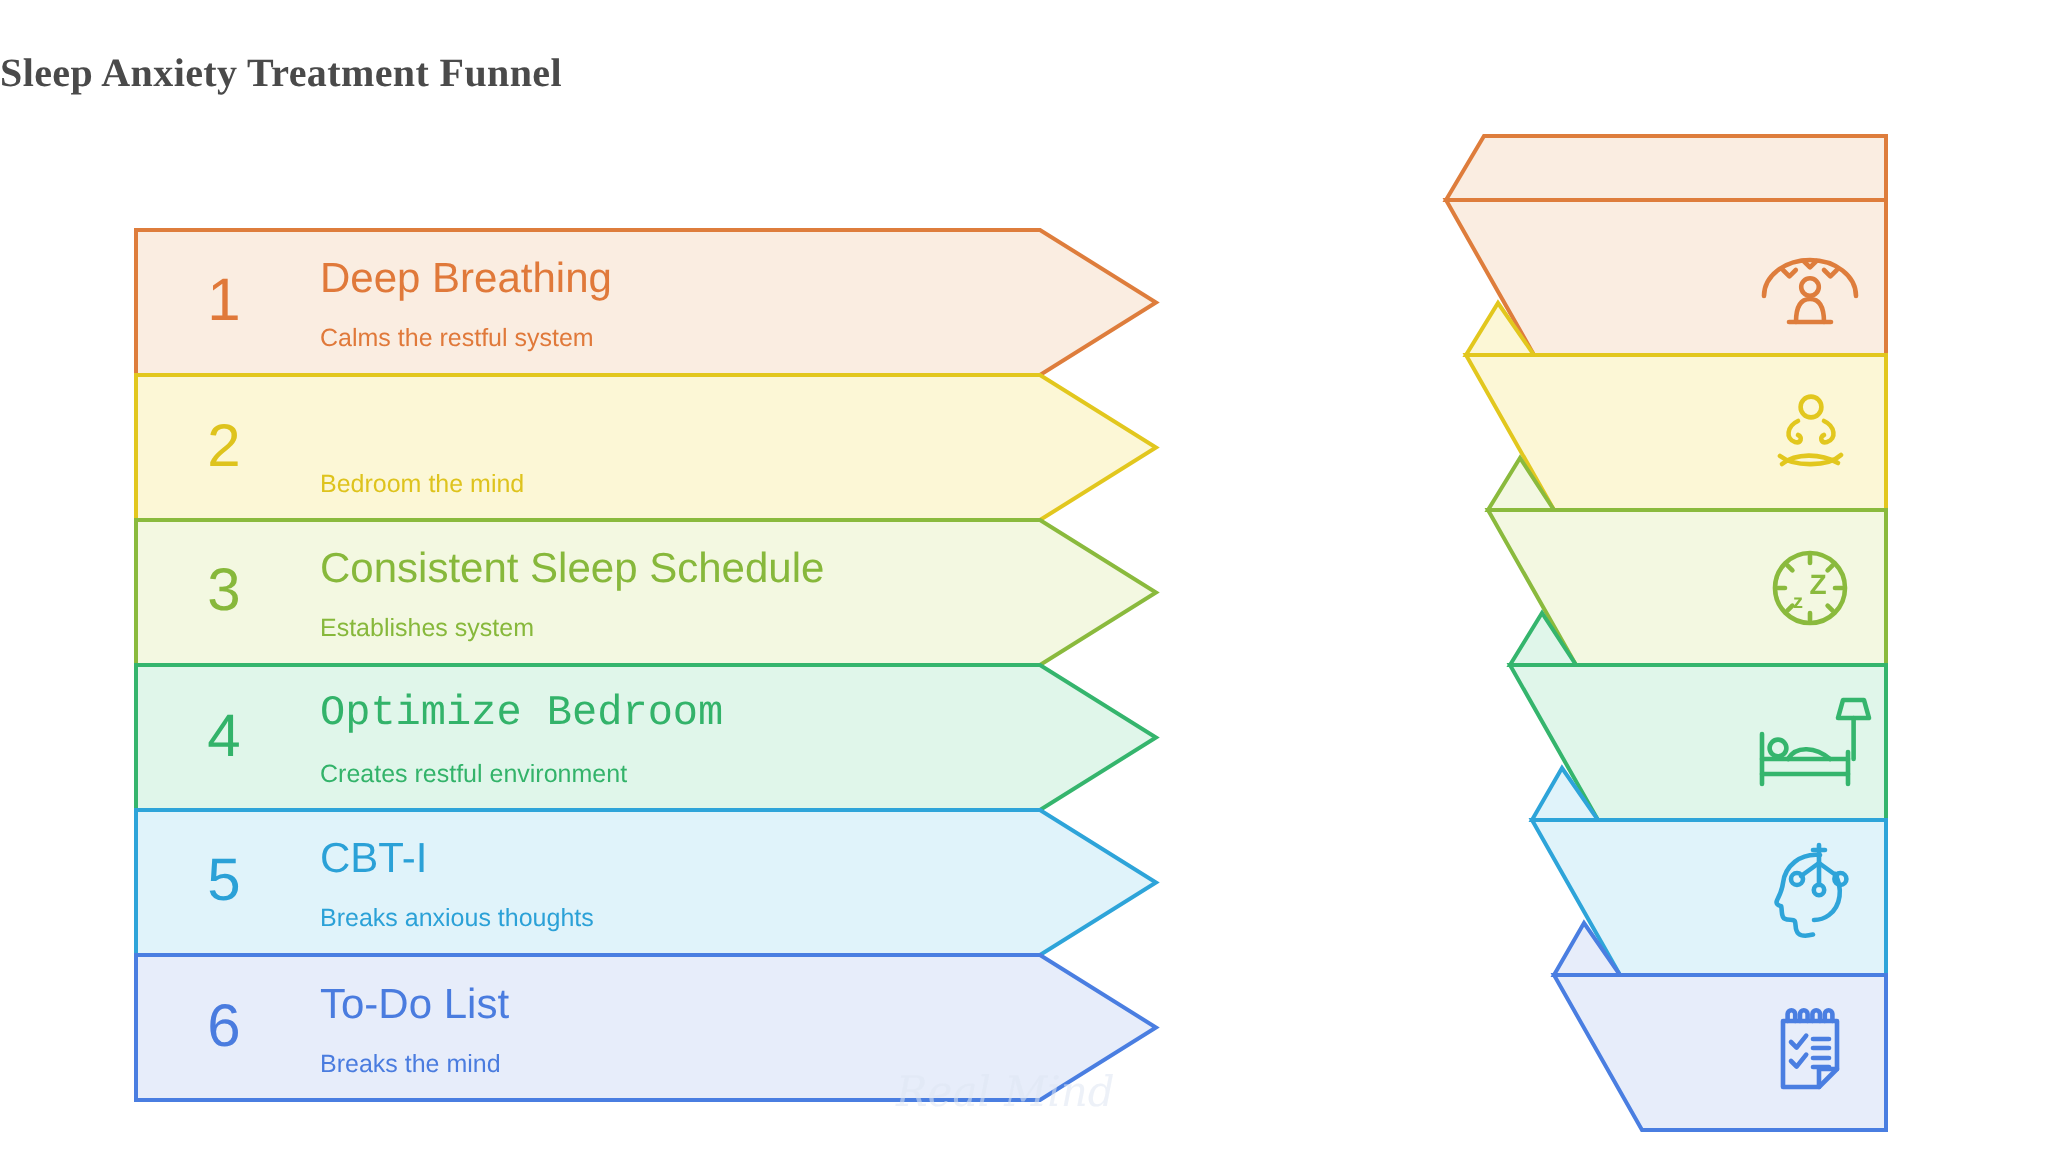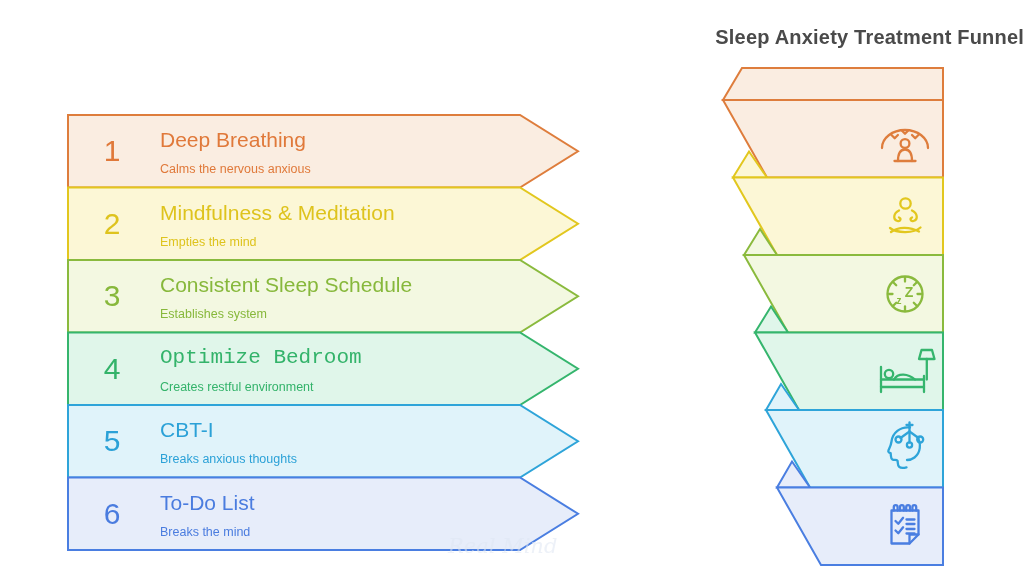--- a/index.html
+++ b/index.html
@@ -2,22 +2,22 @@
 <html><head>
 <meta charset="utf-8">
 <style>
   html,body{margin:0;padding:0;background:#ffffff;}
   #canvas{
     position:relative;width:1024px;height:576px;overflow:hidden;
     background:#ffffff;font-family:"Liberation Sans", sans-serif;
   }
   #diagram{position:absolute;left:0;top:0;}
   .page-title{
-    position:absolute;left:0;top:26px;width:1024px;text-align:right;
-    font-size:20px;font-weight:bold;letter-spacing:.2px;
+    position:absolute;left:0;top:26px;width:1024px;text-align:left;
+    font-size:20px;font-weight:bold;letter-spacing:.2px;font-family:Liberation Serif, serif;
   }
   .txt{position:absolute;white-space:nowrap;}
   .num{width:48px;text-align:center;font-size:30px;line-height:30px;font-weight:400;}
   .step-title{font-size:21px;line-height:19px;font-weight:400;}
   .step-sub{font-size:12.5px;line-height:14px;font-weight:400;}
   
   .r1{--t:115px;} .r2{--t:187.5px;} .r3{--t:260px;}
   .r4{--t:332.5px;} .r5{--t:405px;} .r6{--t:477.5px;}
   .num{left:88px;top:calc(var(--t) + 21px);}
   .step-title{left:160px;top:calc(var(--t) + 15px);}
@@ -130,25 +130,24 @@
       <path d="M 1.5 -6.5 H 9.5"></path>
       <path d="M 1.5 -2 H 9.5"></path>
       <path d="M -9.5 4.5 l 2.8 2.8 l 4.8 -6"></path>
       <path d="M 1.5 3 H 9.5"></path>
       <path d="M 1.5 7.5 H 9.5"></path>
     </g>
   </svg>
 
   <div class="txt num r1" style="color: rgb(224, 121, 58);">1</div>
   <div class="txt step-title r1" style="color: rgb(224, 121, 58);">Deep Breathing</div>
-  <div class="txt step-sub r1" style="color: rgb(224, 121, 58);">Calms the nervous anxious</div>
+  <div class="txt step-sub r1" style="color: rgb(224, 121, 58);">Calms the restful system</div>
 
   <div class="txt num r2" style="color: rgb(222, 195, 29);">2</div>
-  <div class="txt step-title r2" style="color: rgb(222, 195, 29);">Mindfulness &amp; Meditation</div>
-  <div class="txt step-sub r2" style="color: rgb(222, 195, 29);">Empties the mind</div>
+  <div class="txt step-sub r2" style="color: rgb(222, 195, 29);">Bedroom the mind</div>
 
   <div class="txt num r3" style="color: rgb(135, 184, 59);">3</div>
   <div class="txt step-title r3" style="color: rgb(135, 184, 59);">Consistent Sleep Schedule</div>
   <div class="txt step-sub r3" style="color: rgb(135, 184, 59);">Establishes system</div>
 
   <div class="txt num r4" style="color: rgb(51, 179, 106);">4</div>
   <div class="txt step-title r4" style="color: rgb(51, 179, 106); font-family: Liberation Mono, monospace;">Optimize Bedroom</div>
   <div class="txt step-sub r4" style="color: rgb(51, 179, 106);">Creates restful environment</div>
 
   <div class="txt num r5" style="color: rgb(43, 161, 215);">5</div>

